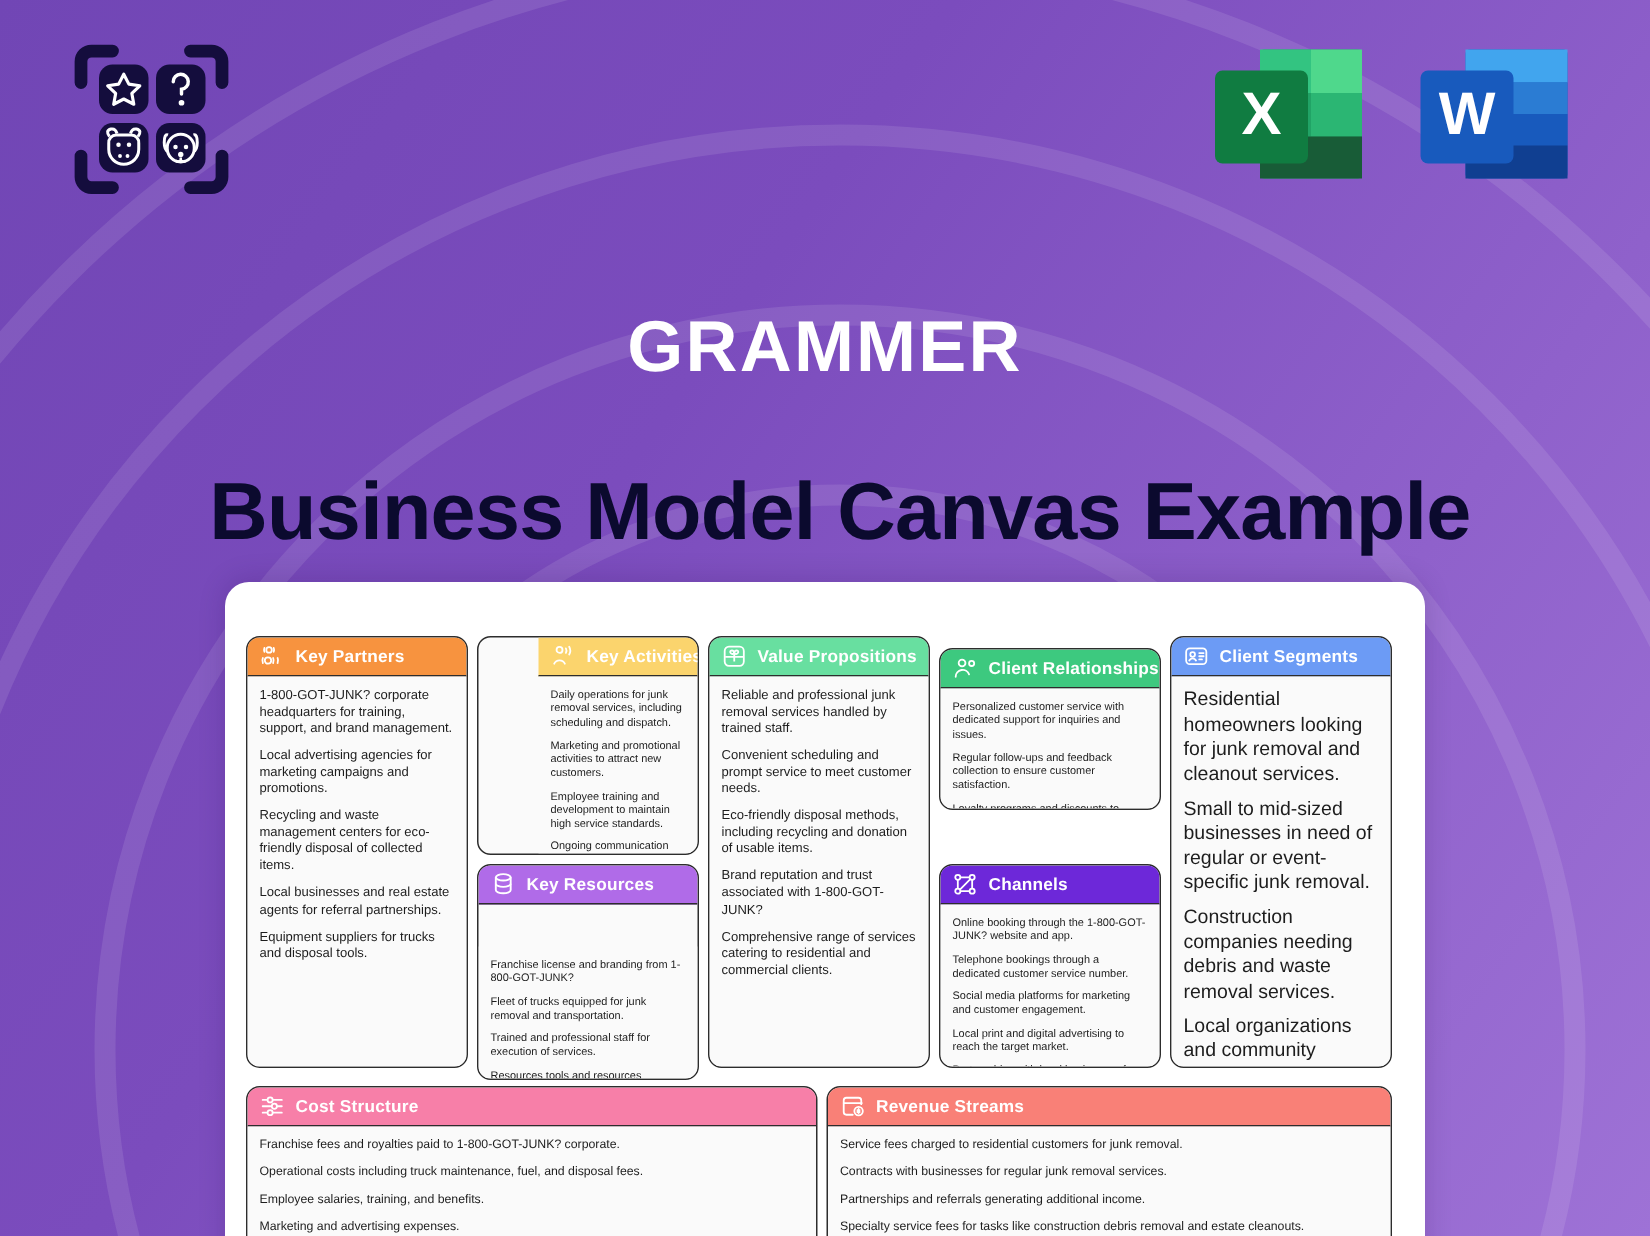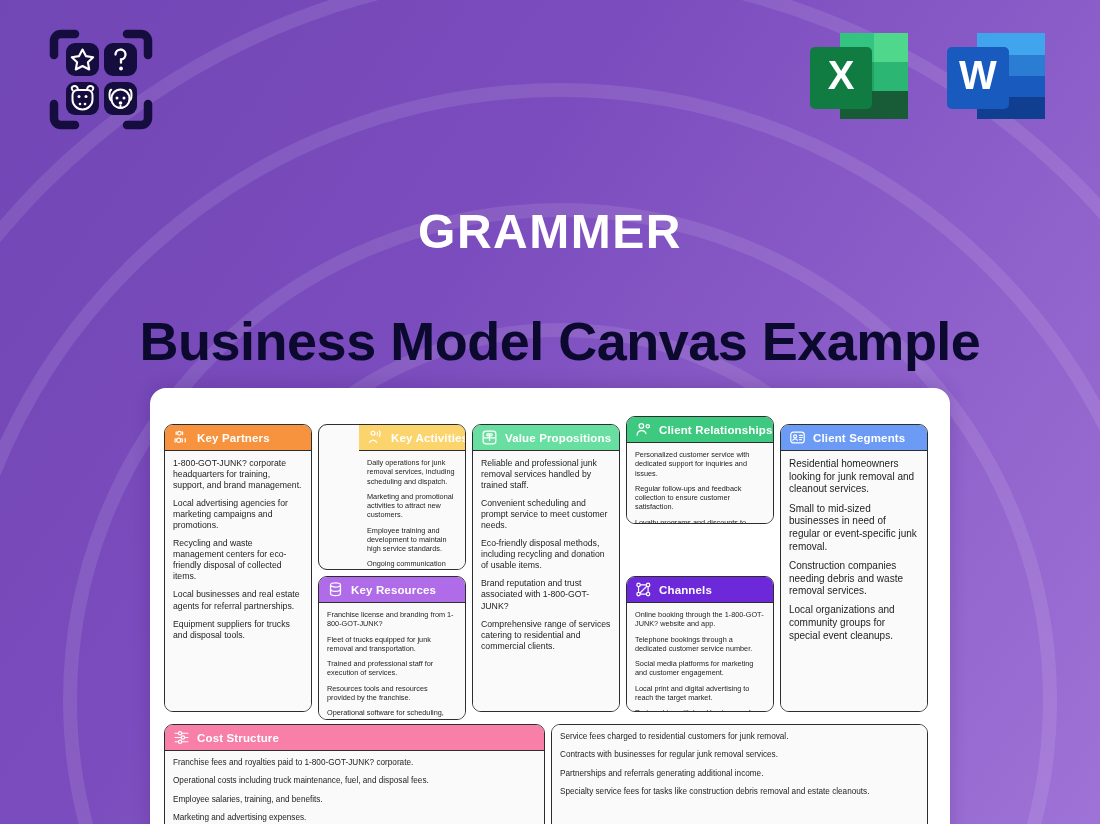--- a/index.html
+++ b/index.html
@@ -115,29 +115,29 @@
   .card-body p {
     color: #1d1d1d;
     margin-bottom: 7px;
     line-height: 1.27;
   }
   .card-body p:last-child { margin-bottom: 0; }
 
   
   .t-lg p { font-size: 8.7px; }
   .t-sm p { font-size: 7.3px; margin-bottom: 6px; }
-  .t-md p { font-size: 10px; margin-bottom: 6.5px; }
+  .t-md p { font-size: 13px; margin-bottom: 6.5px; }
   .t-wide p { font-size: 8.2px; margin-bottom: 8px; }
 
   
   #card-key-partners       { left: 0px;   top: 22px;  width: 148px; height: 288px; }
   #card-key-activities     { left: 154px; top: 22px;  width: 148px; height: 146px; padding-left: 40px; }
-  #card-key-resources      { left: 154px; top: 174px; width: 148px; height: 144px; }
+  #card-key-resources      { left: 154px; top: 174px; width: 148px; height: 144px; gap: 28px; }
   #card-value-props        { left: 308px; top: 22px;  width: 148px; height: 288px; }
-  #card-client-rel         { left: 462px; top: 14px;  width: 148px; height: 108px; justify-content: space-between; }
+  #card-client-rel         { left: 462px; top: 30px;  width: 148px; height: 108px; justify-content: space-between; }
   #card-channels           { left: 462px; top: 174px; width: 148px; height: 136px; }
   #card-client-seg         { left: 616px; top: 22px;  width: 148px; height: 288px; }
   #card-cost-structure     { left: 0px;   top: 322px; width: 381px; height: 150px; }
   #card-revenue-streams    { left: 387px; top: 322px; width: 377px; height: 150px; }
 </style>
 </head>
 <body>
 
 <div id="bg-wrap">
   <svg id="bg-arcs" viewBox="0 0 1100 824" preserveAspectRatio="none">
@@ -368,20 +368,29 @@
       <div class="card-body t-wide">
         <p>Franchise fees and royalties paid to 1-800-GOT-JUNK? corporate.</p>
         <p>Operational costs including truck maintenance, fuel, and disposal fees.</p>
         <p>Employee salaries, training, and benefits.</p>
         <p>Marketing and advertising expenses.</p>
 
       </div>
     </div>
 
     <div class="card" id="card-revenue-streams">
+      <div class="card-head" style="background:#F98077">
+        <svg class="hd-icon" viewBox="0 0 24 24" fill="none" stroke="#ffffff" stroke-width="1.7" stroke-linecap="round">
+          <path d="M20 10V6.5A2.5 2.5 0 0 0 17.5 4H6A2.5 2.5 0 0 0 3.5 6.5v11A2.5 2.5 0 0 0 6 20h6"></path>
+          <path d="M3.5 9h17"></path>
+          <circle cx="17.5" cy="16.5" r="4"></circle>
+          <path d="M17.5 14.6v3.8M16.3 15.6h2.2M16.3 17.4h2.2"></path>
+        </svg>
+        <span class="hd-title">Revenue Streams</span>
+      </div>
       <div class="card-body t-wide">
         <p>Service fees charged to residential customers for junk removal.</p>
         <p>Contracts with businesses for regular junk removal services.</p>
         <p>Partnerships and referrals generating additional income.</p>
         <p>Specialty service fees for tasks like construction debris removal and estate cleanouts.</p>
 
       </div>
     </div>
 
   </div>

